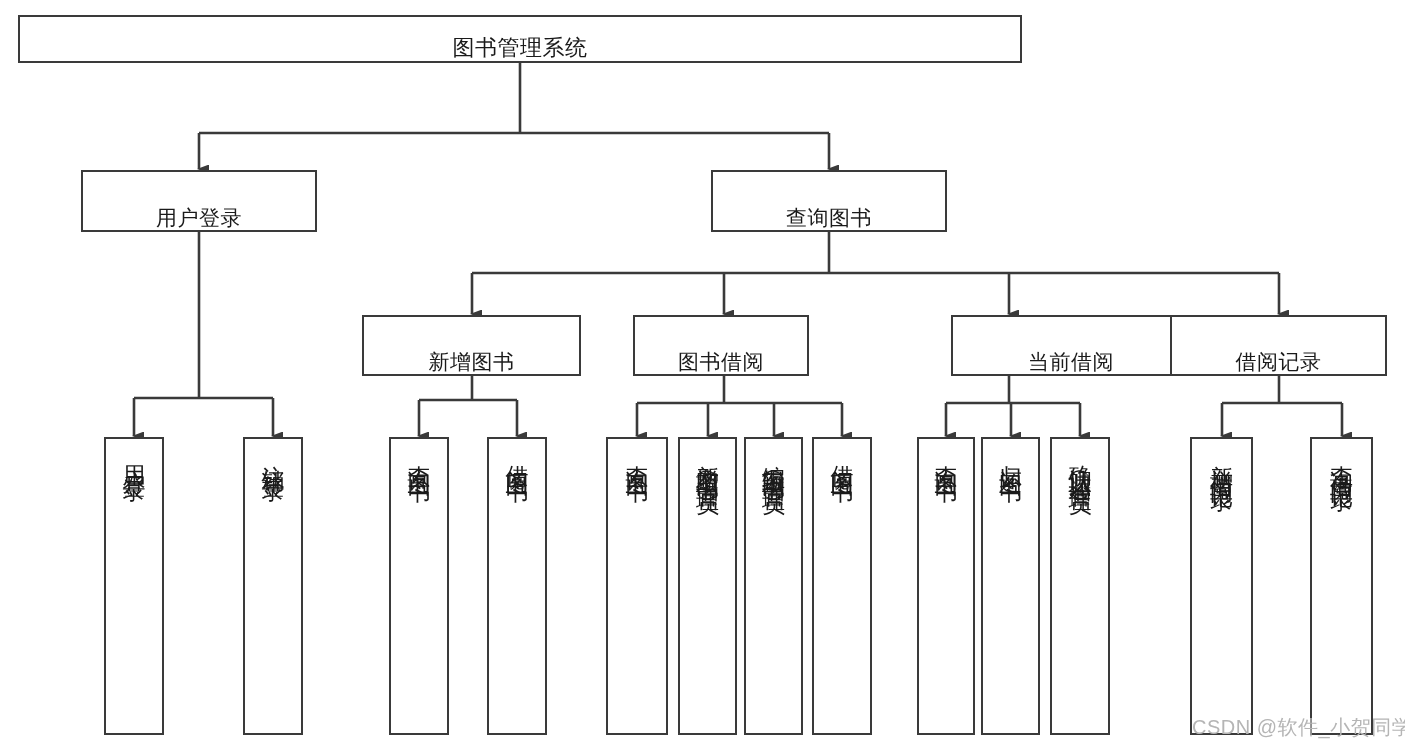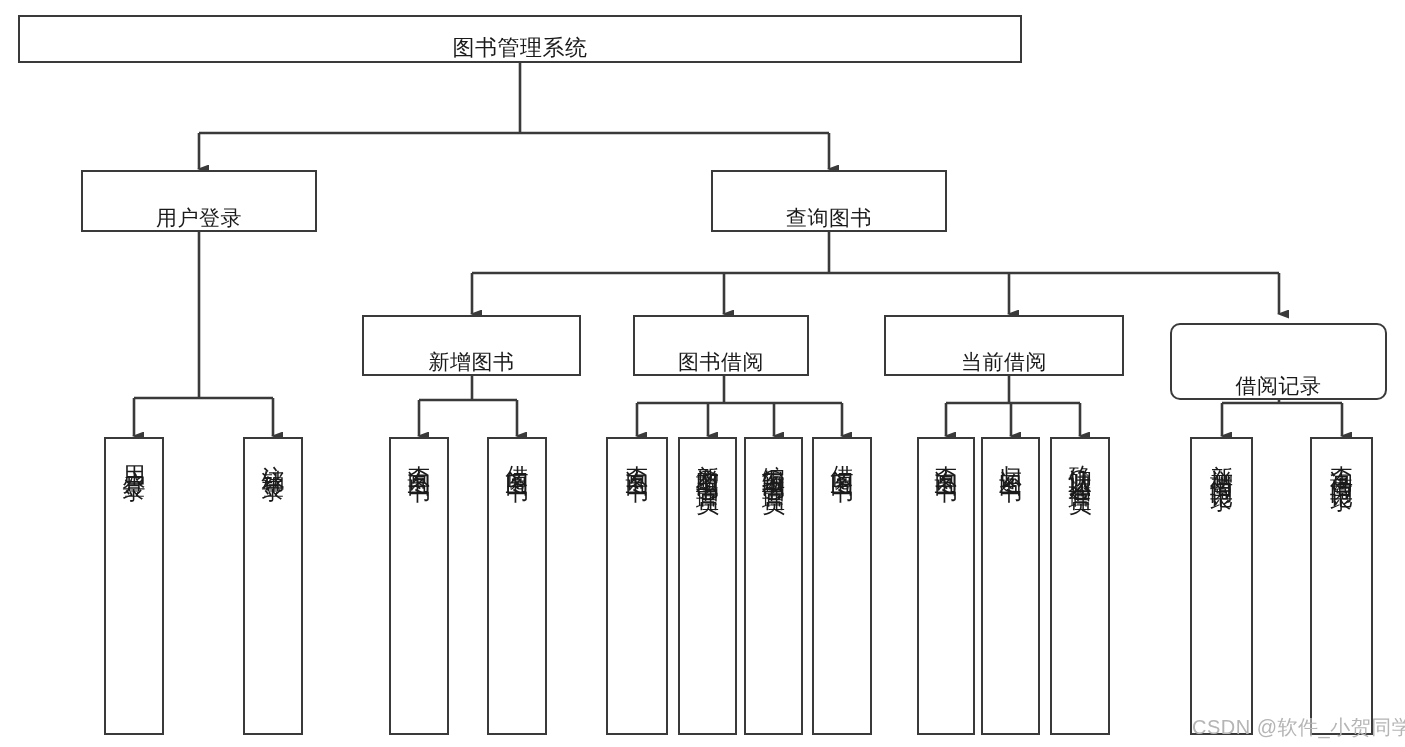--- a/index.html
+++ b/index.html
@@ -103,24 +103,24 @@
       </div>
       <div class="node h level1" style="left: 711px; top: 170px; width: 236px; height: 62px;">
         <span class="label">查询图书</span>
       </div>
       <div class="node h level2" style="left: 362px; top: 315px; width: 219px; height: 61px;">
         <span class="label">新增图书</span>
       </div>
       <div class="node h level2" style="left: 633px; top: 315px; width: 176px; height: 61px;">
         <span class="label">图书借阅</span>
       </div>
-      <div class="node h level2" style="left: 884px; top: 315px; width: 240px; height: 61px;">
+      <div class="node h level2" style="left: 951px; top: 315px; width: 240px; height: 61px;">
         <span class="label">当前借阅</span>
       </div>
-      <div class="node h level2" style="left: 1170px; top: 323px; width: 217px; height: 77px; border-radius: 10px;">
+      <div class="node h level2" style="left: 1170px; top: 315px; width: 217px; height: 61px;">
         <span class="label">借阅记录</span>
       </div>
       <div class="node v level3" style="left: 104px; top: 437px; width: 60px; height: 298px;">
         <span class="label">用户登录</span>
       </div>
       <div class="node v level3" style="left: 243px; top: 437px; width: 60px; height: 298px;">
         <span class="label">注销登录</span>
       </div>
       <div class="node v level3" style="left: 389px; top: 437px; width: 60px; height: 298px;">
         <span class="label">查询图书</span>

